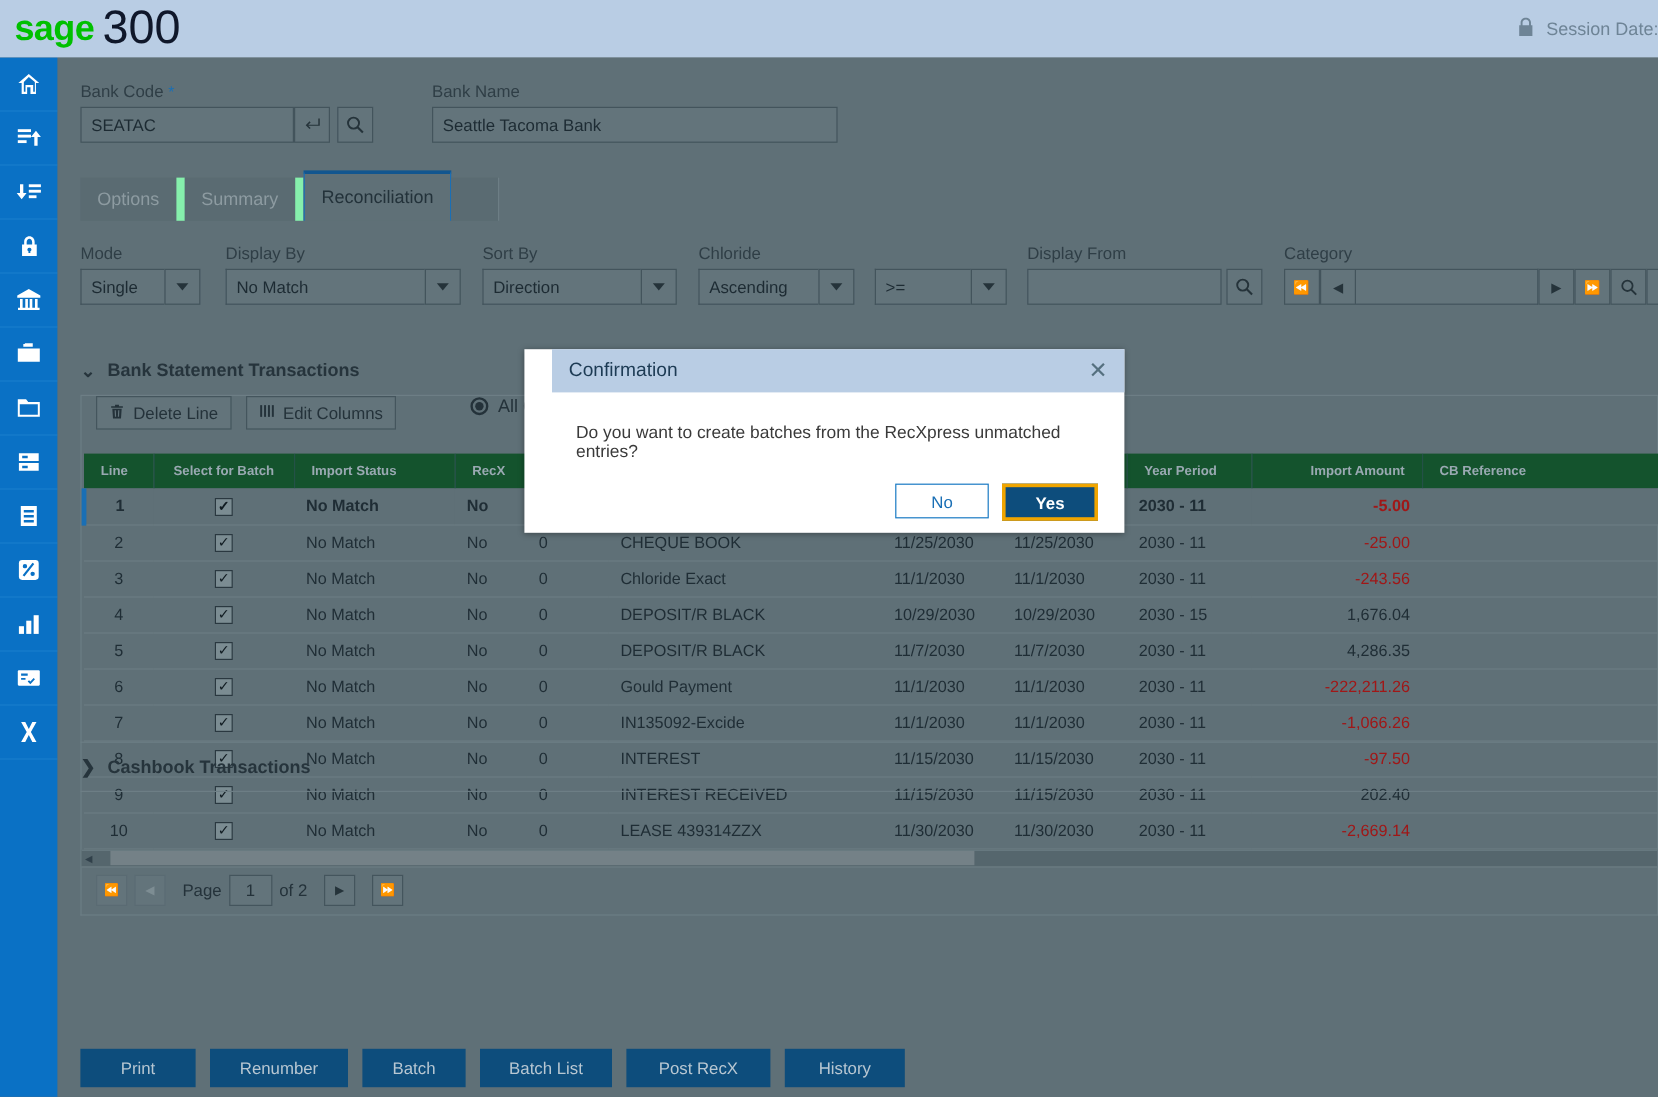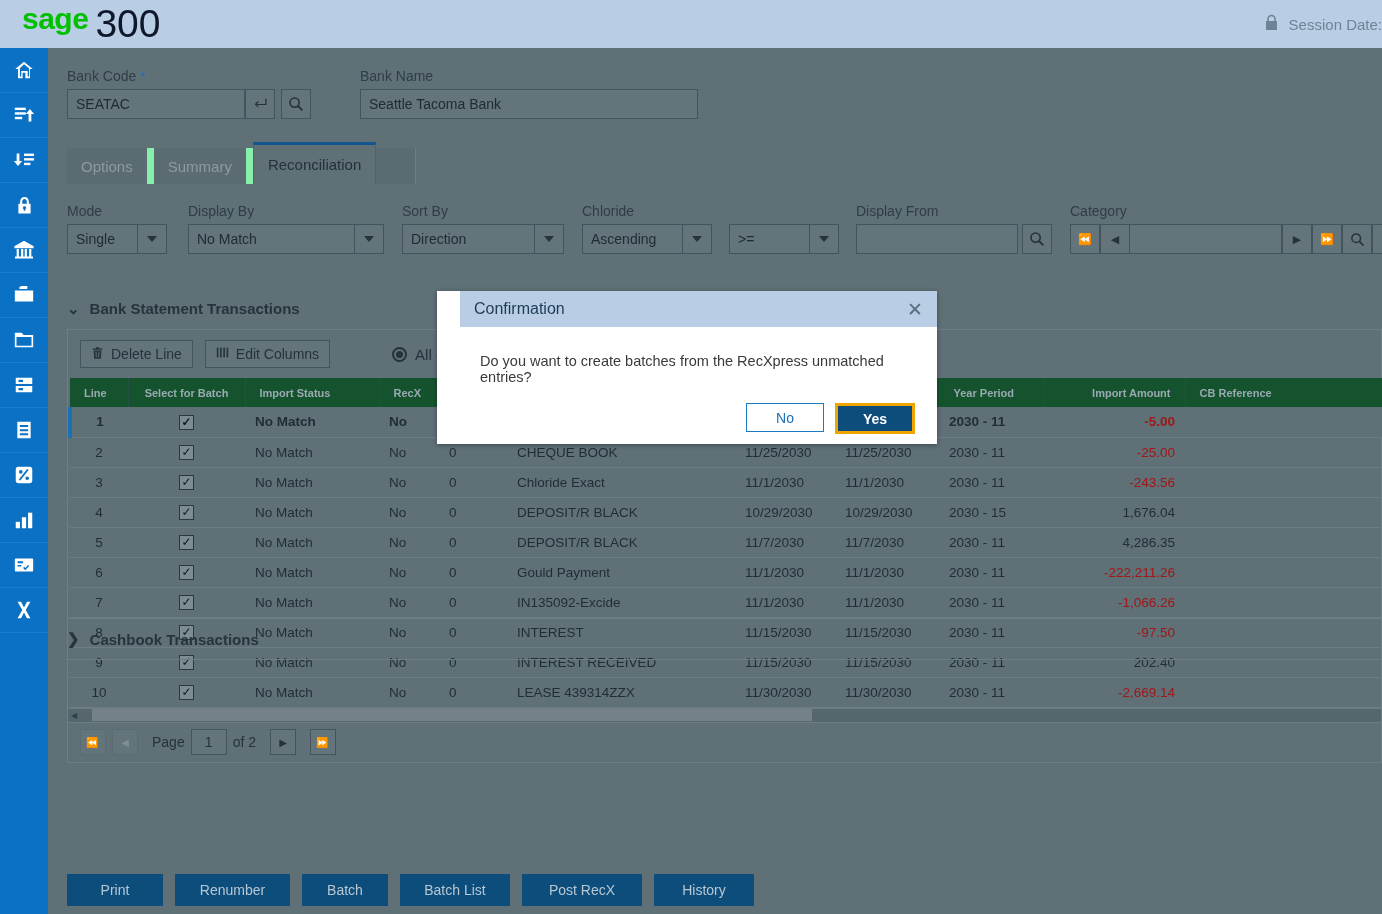--- a/index.html
+++ b/index.html
@@ -8,21 +8,21 @@
     font-family: "Liberation Sans", sans-serif;
     overflow: hidden;
     background: #5d6e75;
   }
   
   #topbar {
     position: absolute; left: 0; top: 0; width: 1382px; height: 48px;
     background: #b9cde4;
     display: flex; align-items: center;
   }
-  #logo { margin-left: 22px; display: flex; align-items: flex-start; }
+  #logo { margin-left: 12px; display: flex; align-items: center; }
   #logo .sage {
     font-size: 30px; font-weight: bold; color: #00c000; letter-spacing: -0.5px;
   }
   #logo .three {
     font-size: 39px; color: #0f172a; margin-left: 7px; font-weight: 300;
   }
   #session {
     position: absolute; right: 0px; top: 14px;
     display: flex; align-items: center; gap: 10px;
     color: #6e8496; font-size: 15px; white-space: nowrap;
@@ -99,21 +99,21 @@
     position: absolute; left: 19px; top: 240px; width: 1315px;
   }
   .sechdr {
     display: flex; align-items: center; gap: 10px; height: 42px;
     font-size: 15px; font-weight: bold; color: #26343c;
     border-bottom: 1px solid #6d7e85;
   }
   .chev { font-size: 15px; color: #26343c; }
   #gridpanel { border: 1px solid #6d7e85; border-top: none; }
   #gridtools {
-    height: 48px; display: flex; align-items: center; gap: 12px; padding: 0 12px;
+    height: 48px; display: flex; align-items: flex-start; gap: 12px; padding: 0 12px;
   }
   .tbtn {
     height: 28px; padding: 0 10px; border: 1px solid #44555d; background: #63747b;
     display: flex; align-items: center; gap: 7px; font-size: 14px; color: #24323a;
   }
   .radioitem { display: flex; align-items: center; gap: 8px; margin-left: 50px; font-size: 15px; color: #24323a; }
   .radio {
     width: 15px; height: 15px; border-radius: 50%; border: 2px solid #24323a;
     display: flex; align-items: center; justify-content: center;
   }

